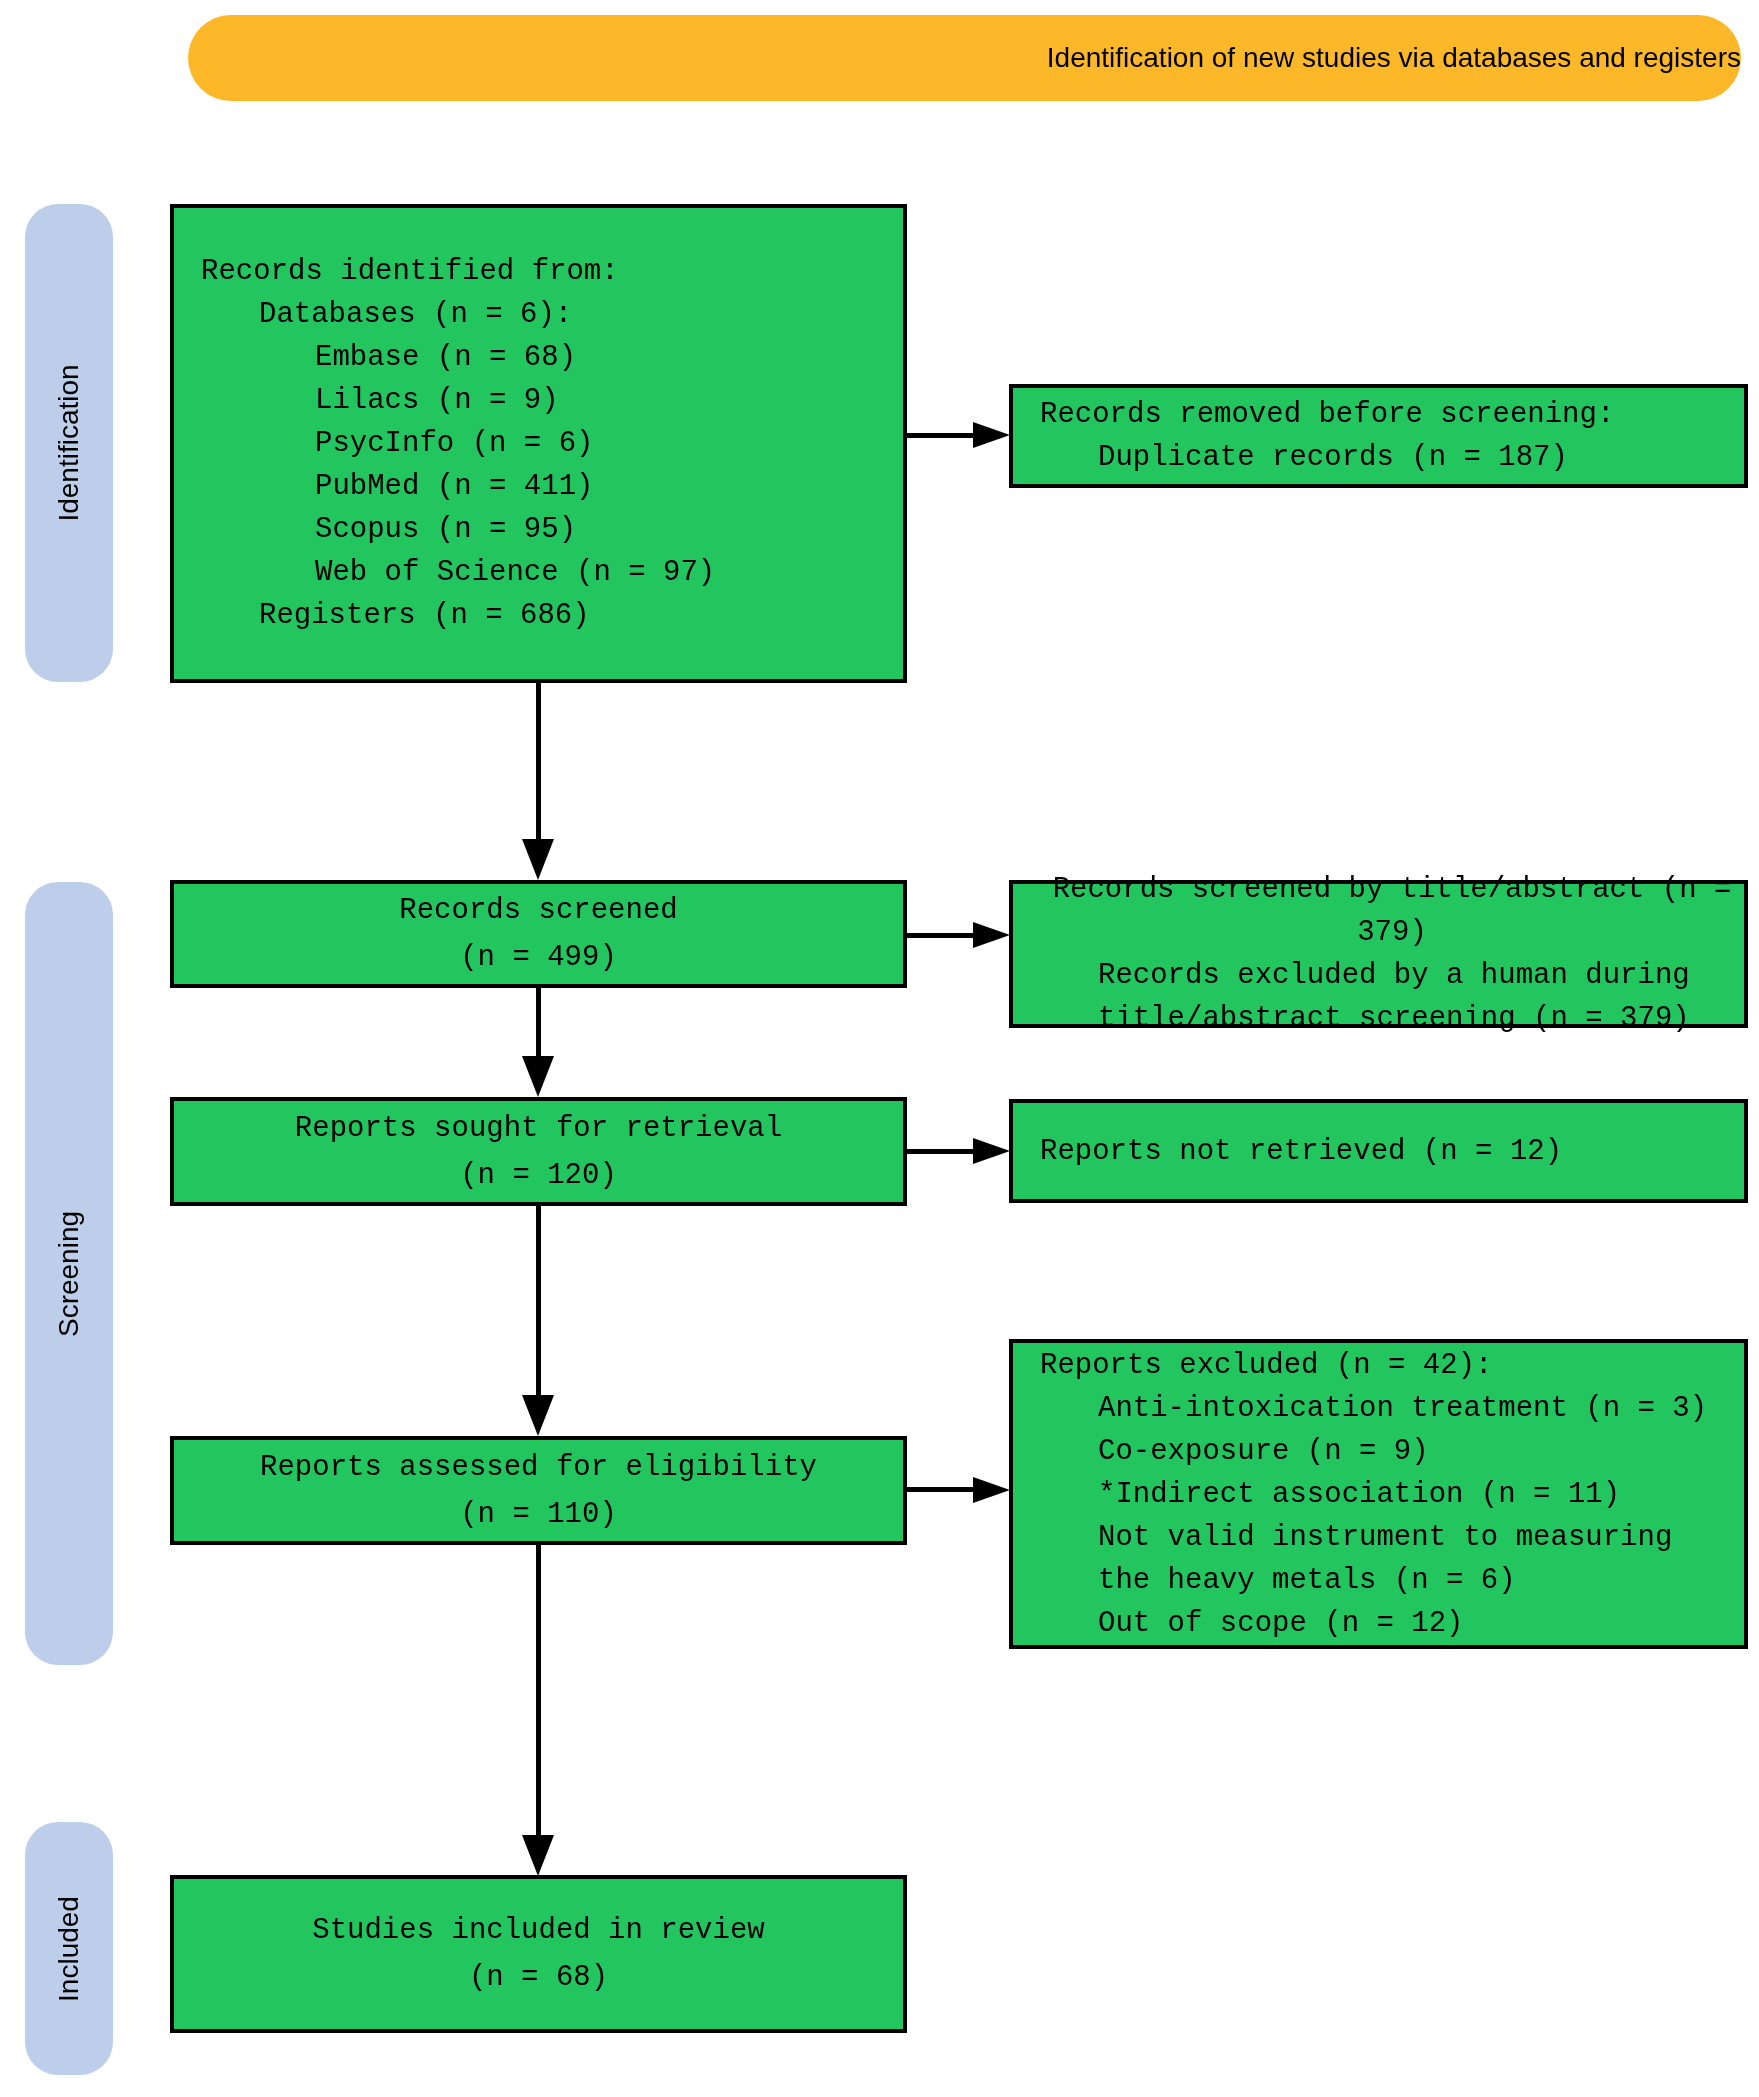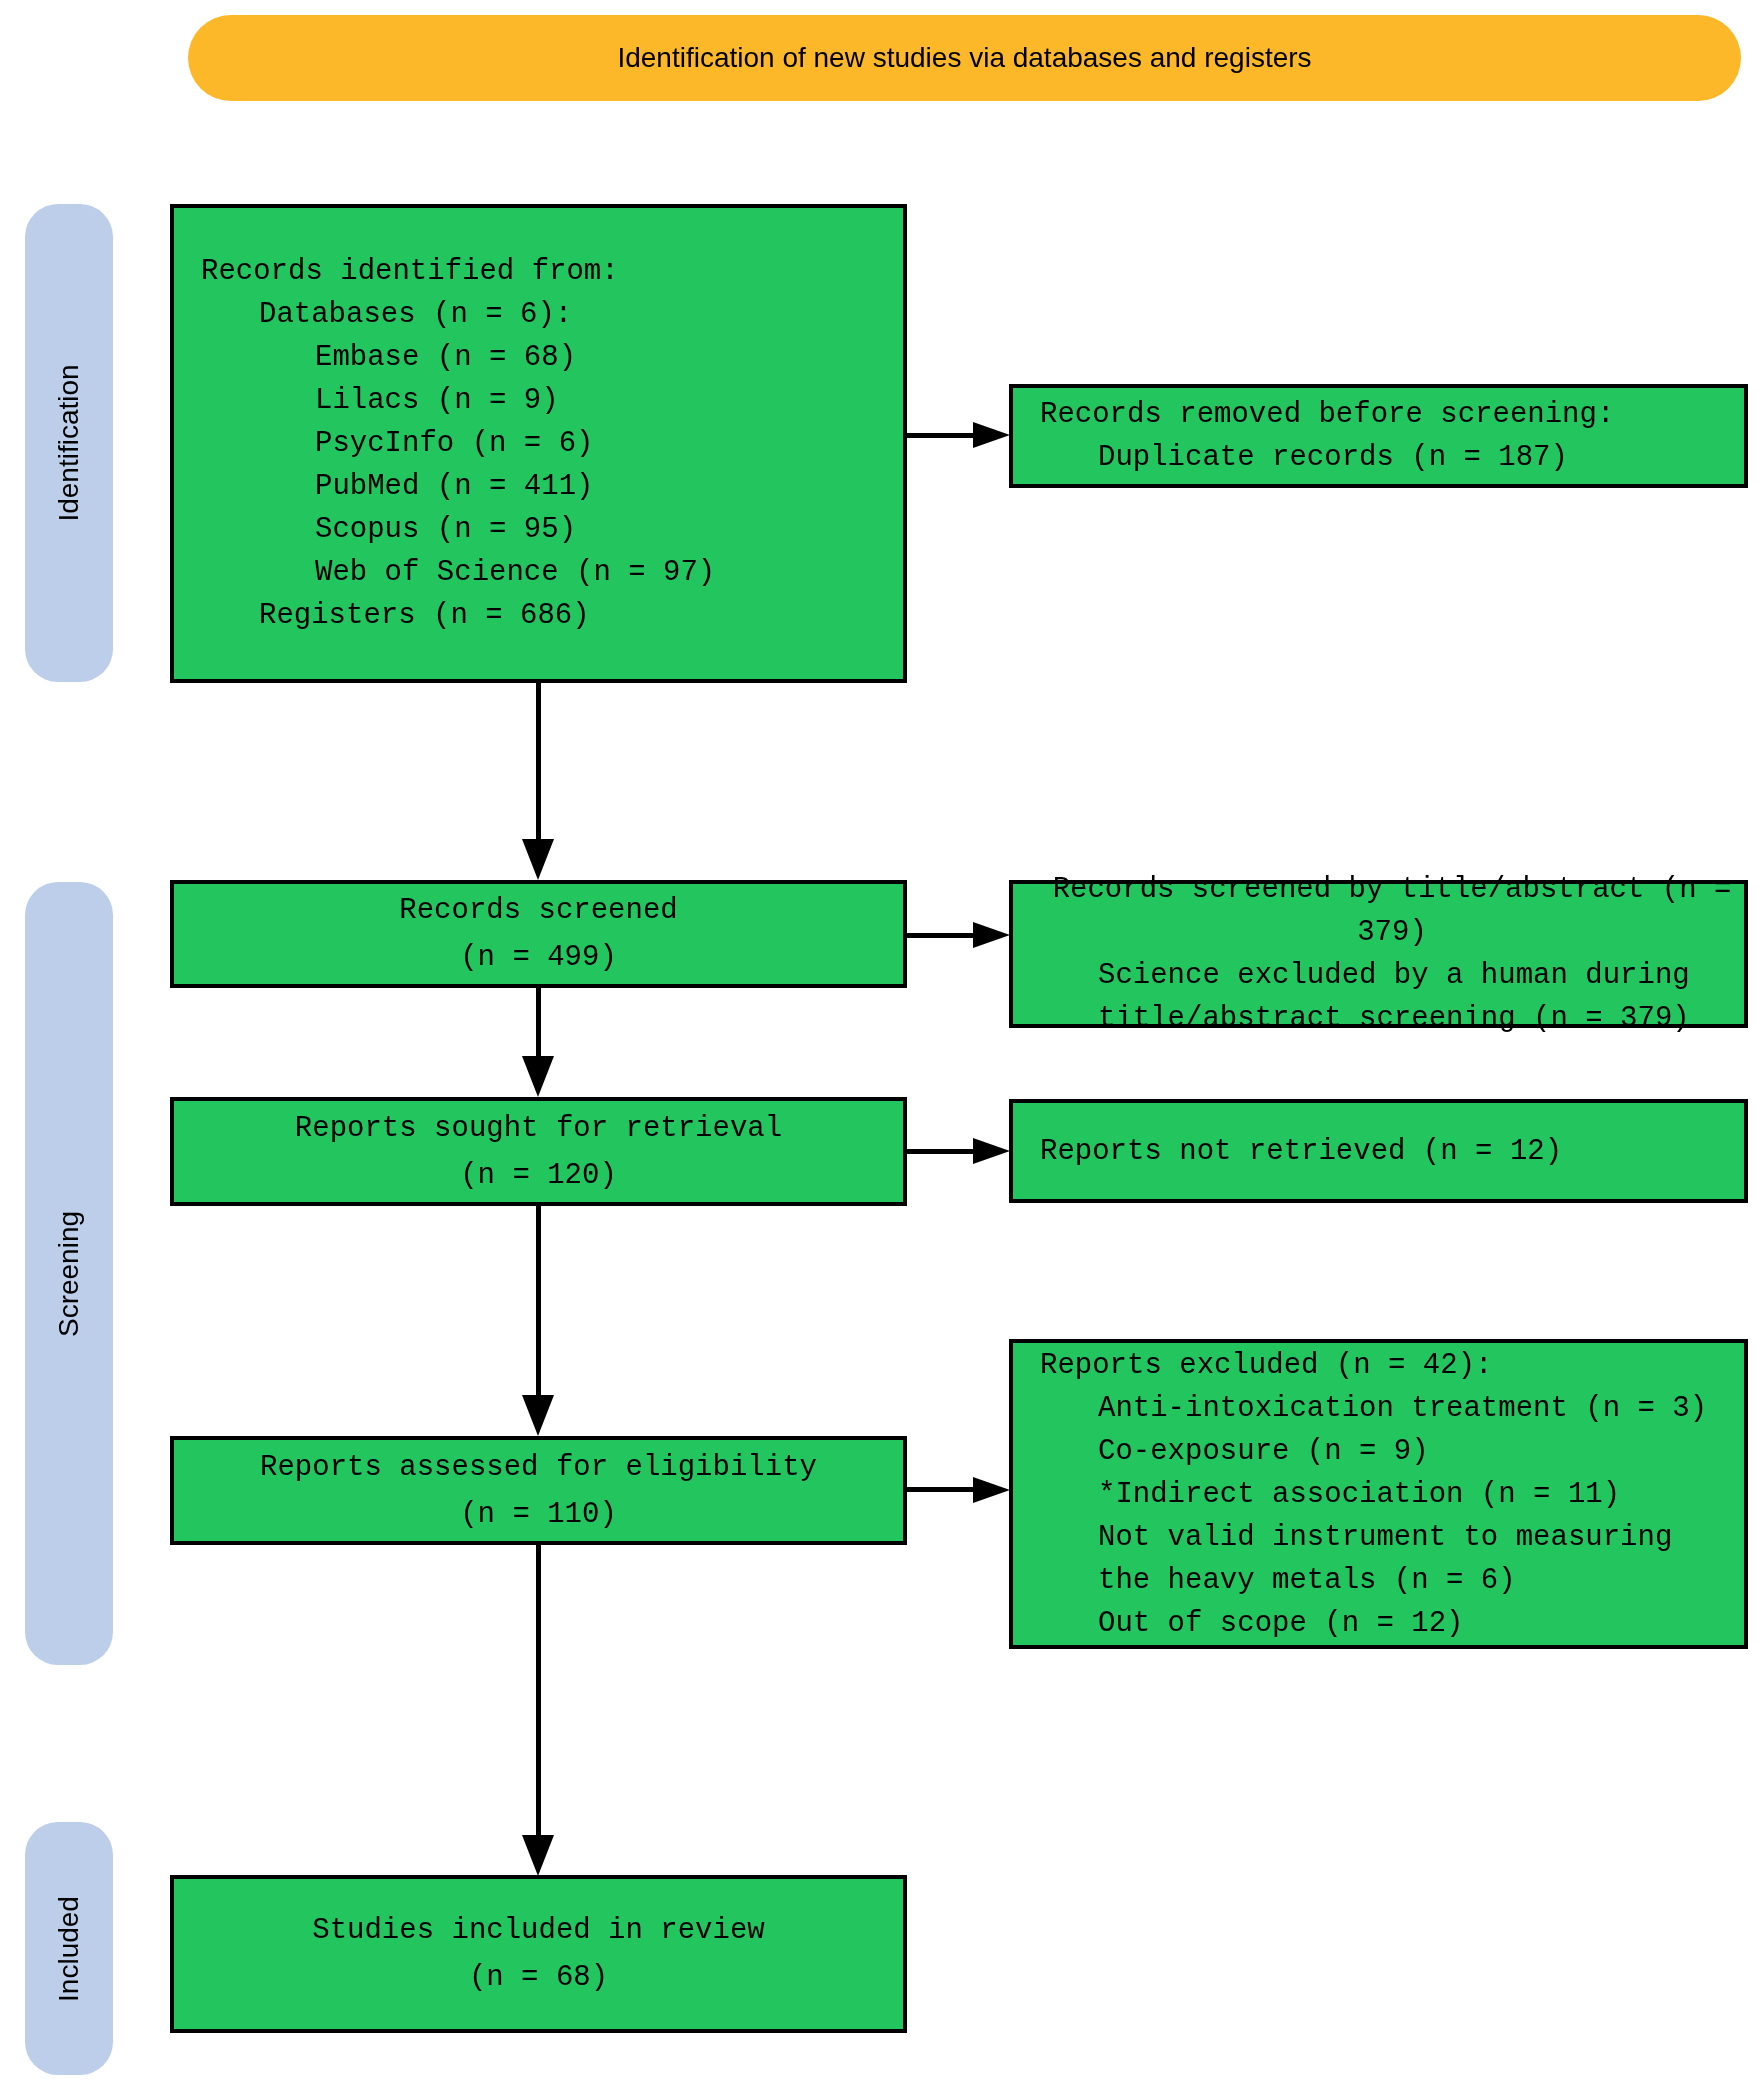--- a/index.html
+++ b/index.html
@@ -12,21 +12,21 @@
     color: #000000;
   }
 
   
   .banner {
     position: absolute;
     left: 188px; top: 15px;
     width: 1553px; height: 86px;
     background: #FCB828;
     border-radius: 43px;
-    display: flex; align-items: center; justify-content: center;
+    display: flex; align-items: center; justify-content: flex-end;
     font-size: 28px;
   }
 
   
   .stage {
     position: absolute;
     left: 25px; width: 88px;
     background: #BCCEE9;
     border-radius: 33px;
     display: flex; align-items: center; justify-content: center;
@@ -144,21 +144,21 @@
     <div class="line">(n = 68)</div>
   </div>
 
   <div class="box la" id="rbox-removed">
     <div class="line">Records removed before screening:</div>
     <div class="line ind1">Duplicate records (n = 187)</div>
   </div>
 
   <div class="box la" id="rbox-screened">
     <div class="line">Records screened by title/abstract (n = 379)</div>
-    <div class="line ind1">Science excluded by a human during</div>
+    <div class="line ind1">Records excluded by a human during</div>
     <div class="line ind1">title/abstract screening (n = 379)</div>
   </div>
 
   <div class="box la" id="rbox-notretrieved">
     <div class="line">Reports not retrieved (n = 12)</div>
   </div>
 
   <div class="box la" id="rbox-excluded">
     <div class="line">Reports excluded (n = 42):</div>
     <div class="line ind1">Anti-intoxication treatment (n = 3)</div>

